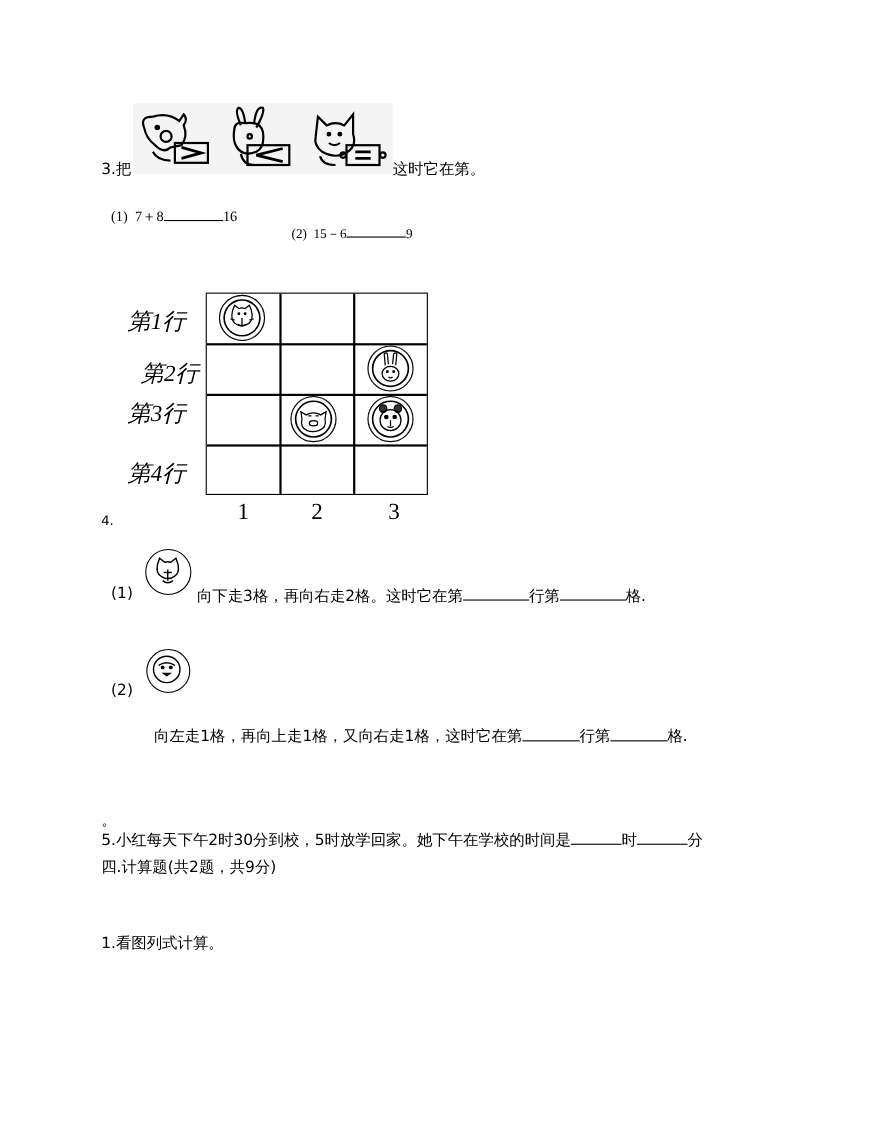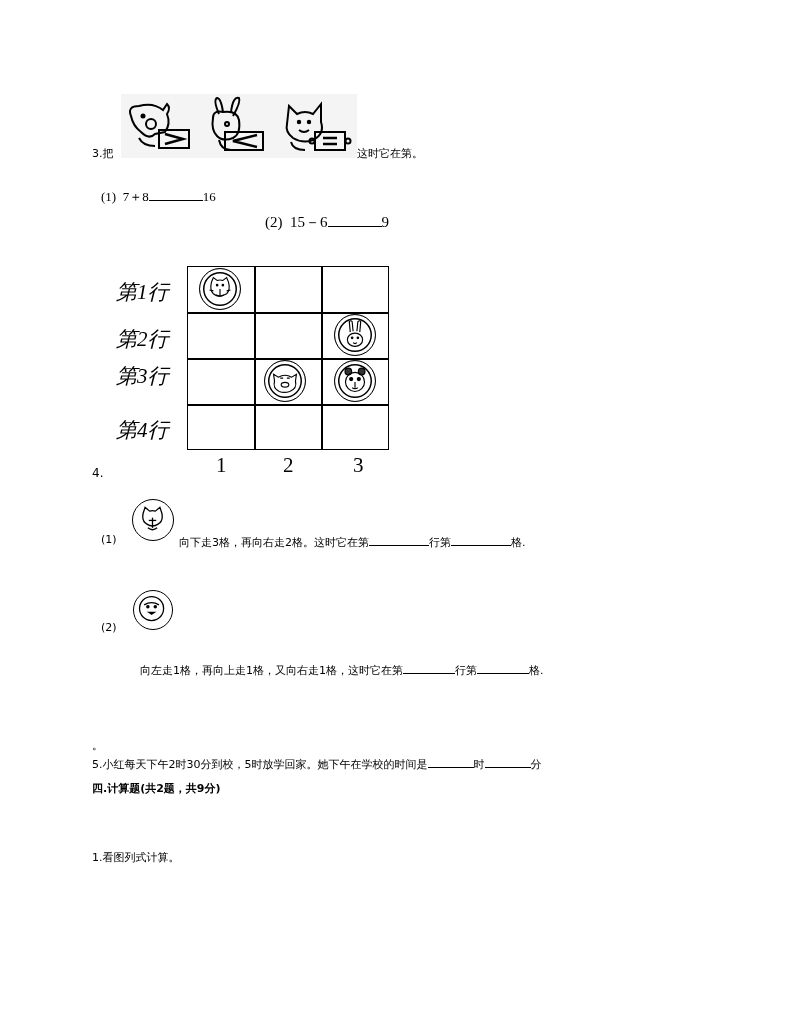--- a/index.html
+++ b/index.html
@@ -1,32 +1,32 @@
 <!DOCTYPE html>
 <html><head>
 <meta charset="utf-8">
 <style>
   html, body { margin:0; padding:0; background:#ffffff; }
   body { width:794px; height:1028px; position:relative; overflow:hidden;
          font-family: "DejaVu Sans", "Liberation Sans", sans-serif; color:#000; }
   .abs { position:absolute; }
-  .txt { font-size:11px; line-height:16px; white-space:nowrap; }
+  .txt { font-size:14px; line-height:16px; white-space:nowrap; }
   .serif { font-family: "Liberation Serif", "DejaVu Serif", serif; }
   .blank { display:inline-block; border-bottom:1px solid #000; height:12px; vertical-align:baseline; }
   .grid { position:absolute; left:187px; top:266px; width:202px; height:184px;
           border:1.5px solid #000; box-sizing:border-box; }
   .grid .vl { position:absolute; top:0; bottom:0; width:1.5px; background:#000; }
   .grid .hl { position:absolute; left:0; right:0; height:1.5px; background:#000; }
   .rowlabel { font-family:"Liberation Serif","DejaVu Serif",serif; font-size:21px; line-height:24px;font-style:italic; }
   .collabel { font-family:"Liberation Serif","DejaVu Serif",serif; font-size:21px; line-height:24px; }
   .token { position:absolute; border-radius:50%; border:1.5px solid #000; box-sizing:border-box;
            box-shadow: inset 0 0 0 3px #fff, inset 0 0 0 4.5px #000; background:#fff; }
   .token svg { position:absolute; left:0; top:0; width:100%; height:100%; }
   .animal-strip { position:absolute; left:121px; top:94px; width:236px; height:64px; background:#f4f4f4; }
-  .bold { font-weight:bold; }
+  .bold { font-weight:normal; }
 </style>
 </head>
 <body>
 
 <div class="animal-strip">
   <svg width="236" height="64" viewBox="0 0 236 64">
 
     <g stroke="#000" stroke-width="2" fill="none">
       <path d="M10 22 q-4 -10 8 -10 q14 -4 24 4 l4 -6 q4 4 0 10 q4 10 -2 18 l-10 2 q-6 6 -14 -2 q-8 -6 -10 -16z"></path>
       <circle cx="30" cy="30" r="5"></circle>
@@ -60,27 +60,27 @@
     </g>
   </svg>
 </div>
 <div class="abs txt" style="left:92px; top:146px;">3.把</div>
 <div class="abs txt" style="left:357px; top:146px;">这时它在第。</div>
 
 <div class="abs txt serif" style="left:101px; top:188px; font-size:13px;">
   <span>(1)</span>&nbsp;
   <span>7＋8</span><span class="blank" style="width:54px;"></span><span>16</span>
 </div>
-<div class="abs txt serif" style="left:265px; top:214px; font-size:15px;">
+<div class="abs txt serif" style="left:265px; top:203px; font-size:12px;">
   <span>(2)</span>&nbsp;
   <span>15－6</span><span class="blank" style="width:54px;"></span><span>9</span>
 </div>
 
 <div class="abs rowlabel" style="left:116px; top:280px;">第1行</div>
-<div class="abs rowlabel" style="left:116px; top:327px;">第2行</div>
+<div class="abs rowlabel" style="left:128px; top:327px;">第2行</div>
 <div class="abs rowlabel" style="left:116px; top:364px;">第3行</div>
 <div class="abs rowlabel" style="left:116px; top:418px;">第4行</div>
 
 <div class="grid">
   <div class="vl" style="left:66px;"></div>
   <div class="vl" style="left:133px;"></div>
   <div class="hl" style="top:45px;"></div>
   <div class="hl" style="top:91px;"></div>
   <div class="hl" style="top:137px;"></div>
 </div>

